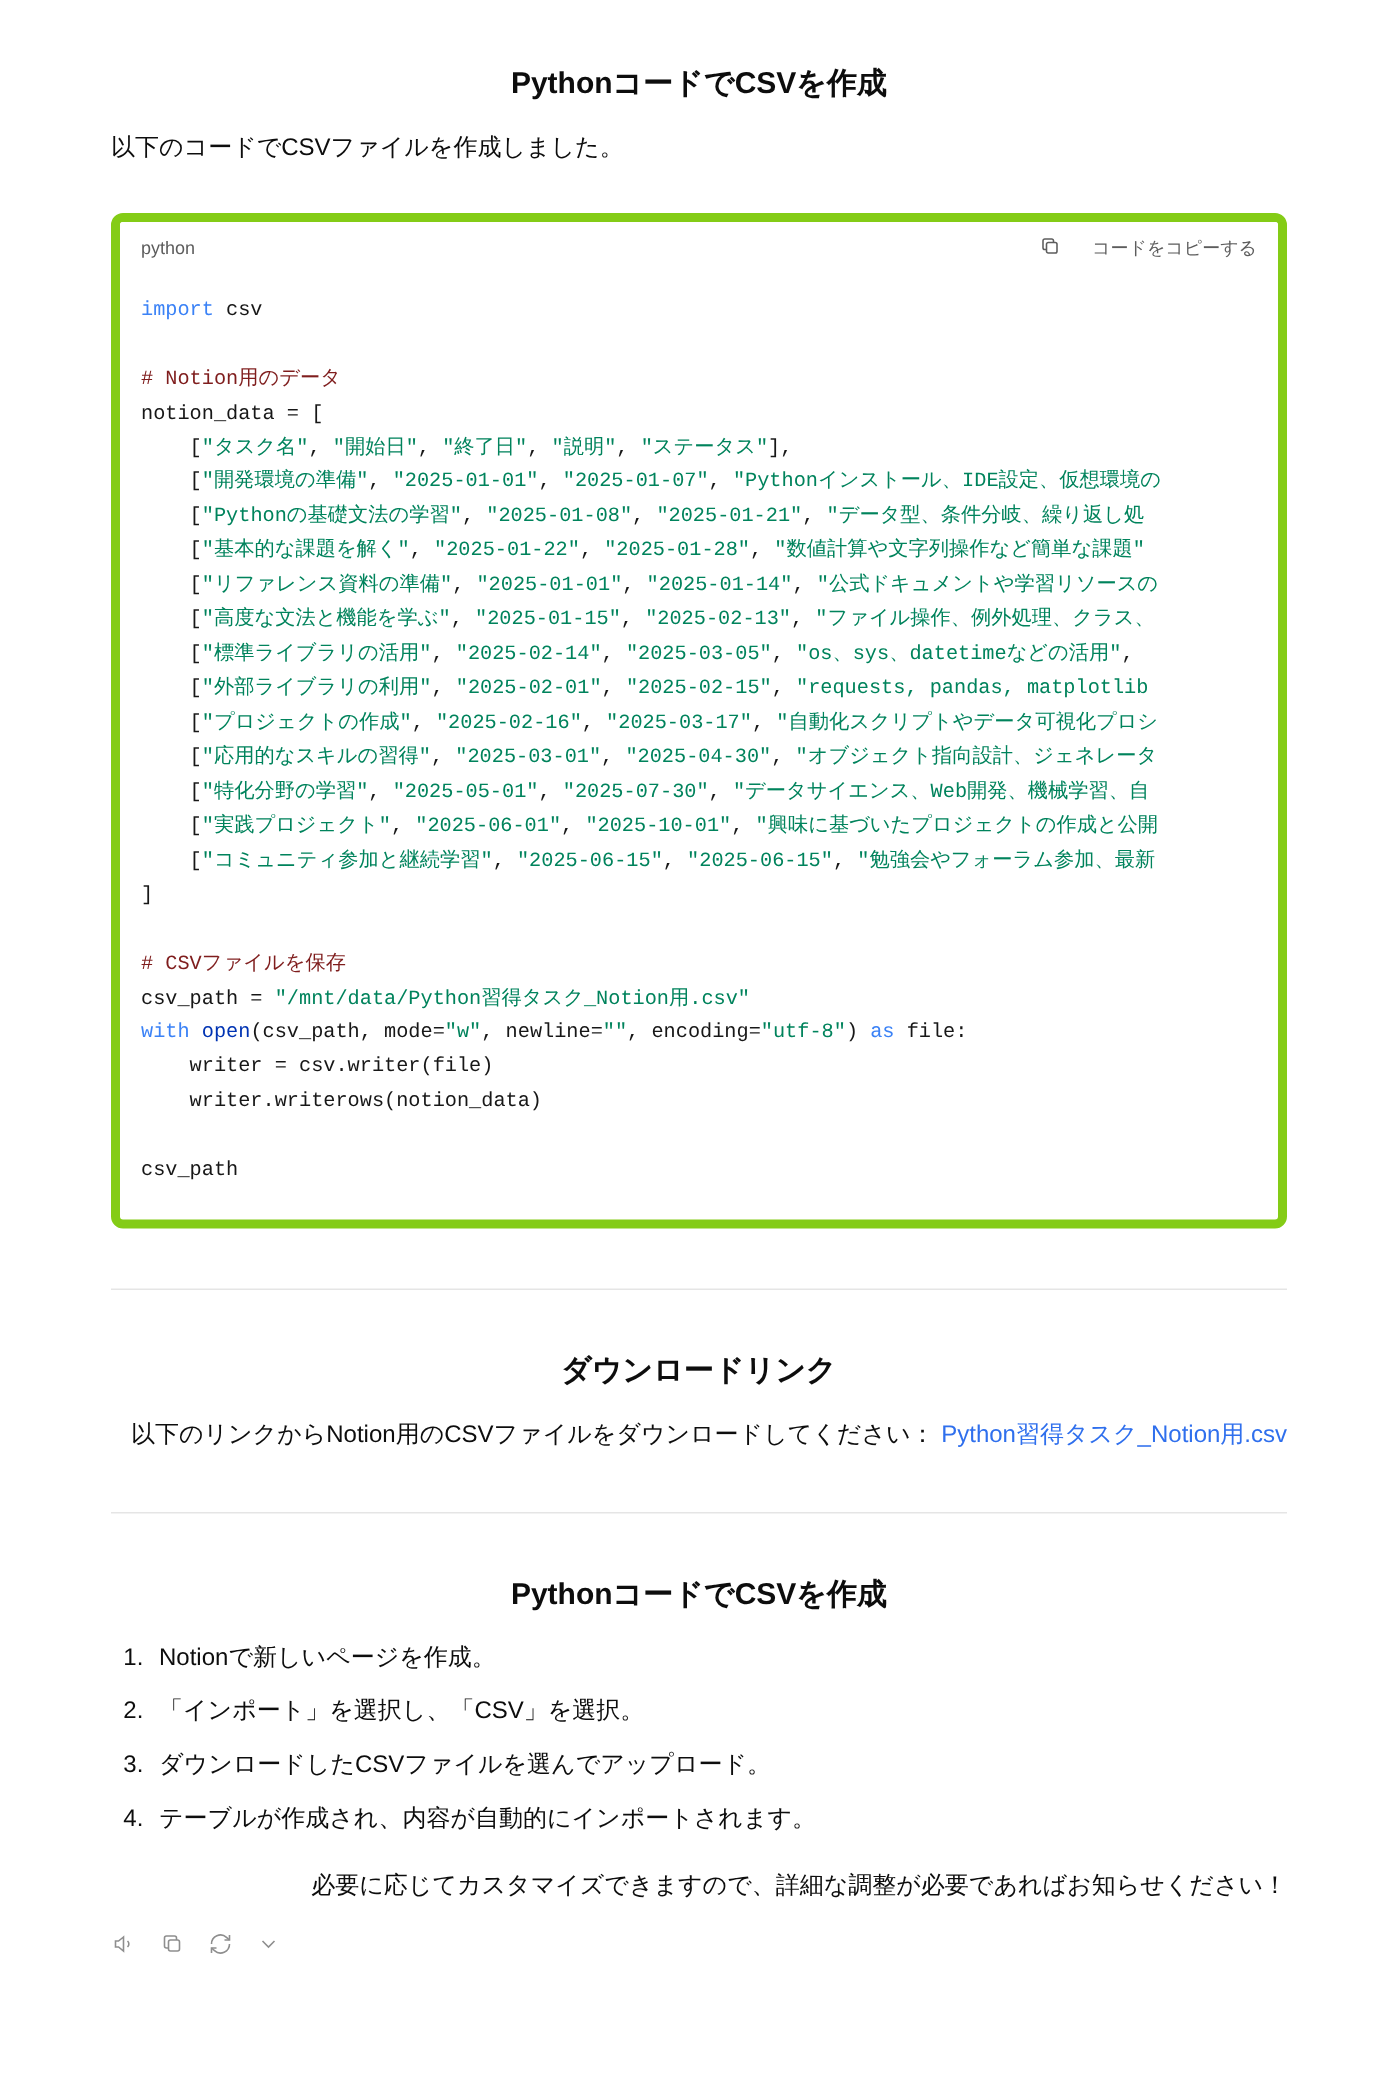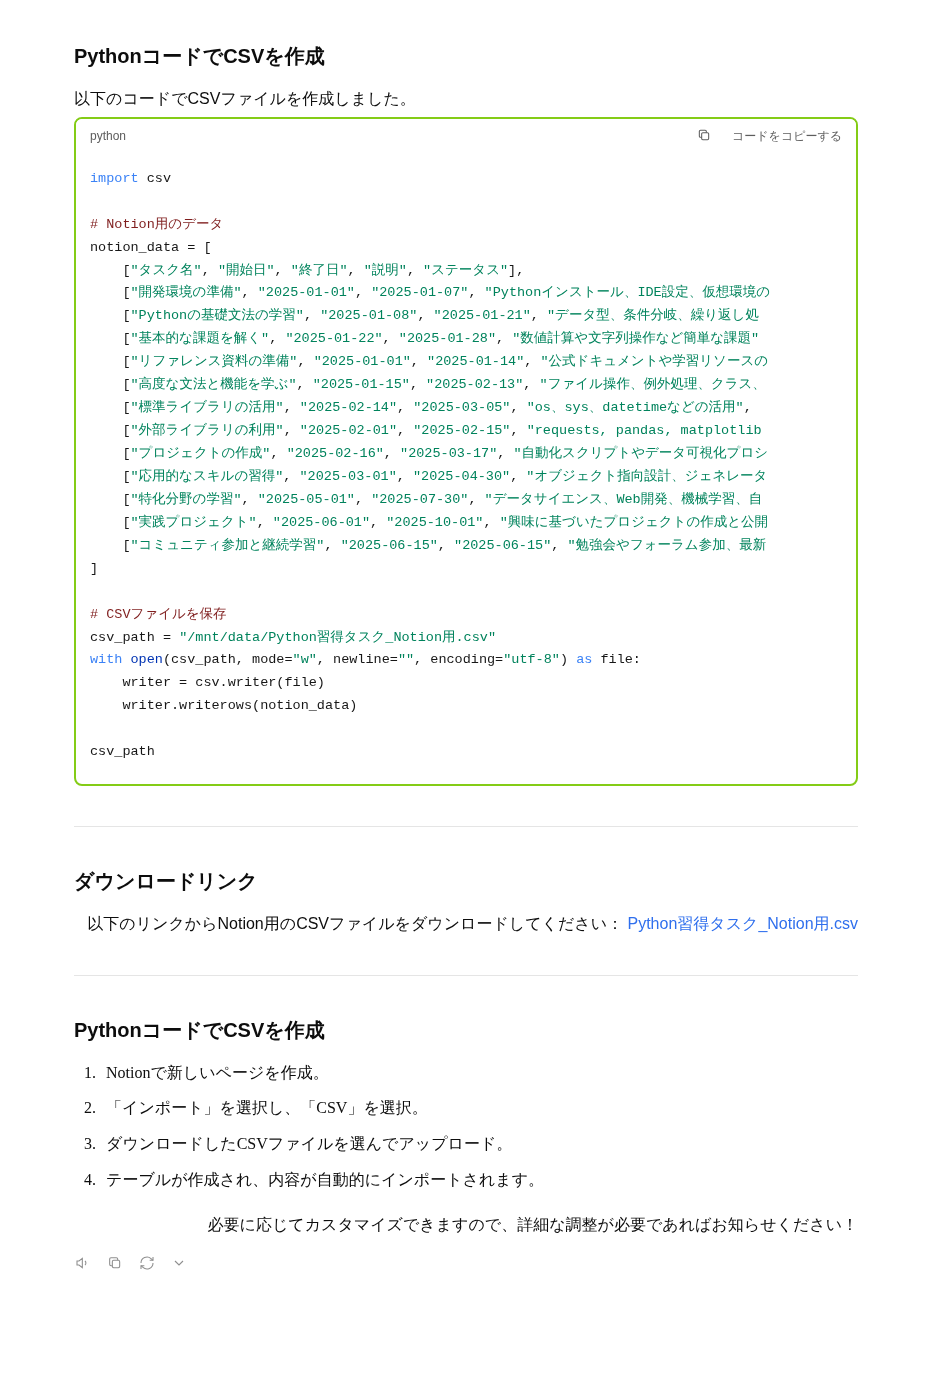--- a/index.html
+++ b/index.html
@@ -9,24 +9,25 @@
     background: #fff;
     padding: 40px 74px 60px 74px;
     width: 932px;
     font-size: 16px;
     line-height: 1.6;
   }
   h3 {
     font-size: 20px;
     font-weight: 700;
     margin-bottom: 14px;
+    text-align: center;
   }
-  .intro { margin-bottom: 5px; }
+  .intro { margin-bottom: 30px; }
   .code-block {
-    border: 2px solid #84cc16;
+    border: 6px solid #84cc16;
     border-radius: 8px;
     overflow: hidden;
     margin-bottom: 40px;
   }
   .code-header {
     display: flex;
     justify-content: space-between;
     align-items: center;
     padding: 8px 14px;
     font-size: 12px;
@@ -68,21 +69,20 @@
   }
   .para { margin-bottom: 8px; text-align: right; }
   ol {
     padding-left: 26px;
     margin-top: 12px;
     margin-bottom: 20px;
   }
   ol li {
     padding-left: 6px;
     margin-bottom: 10px;
-    font-family: Liberation Serif, serif;
   }
   .action-row {
     display: flex;
     gap: 14px;
     margin-top: 16px;
     color: #8e8e8e;
   }
   .action-icon {
     width: 18px;
     height: 18px;

